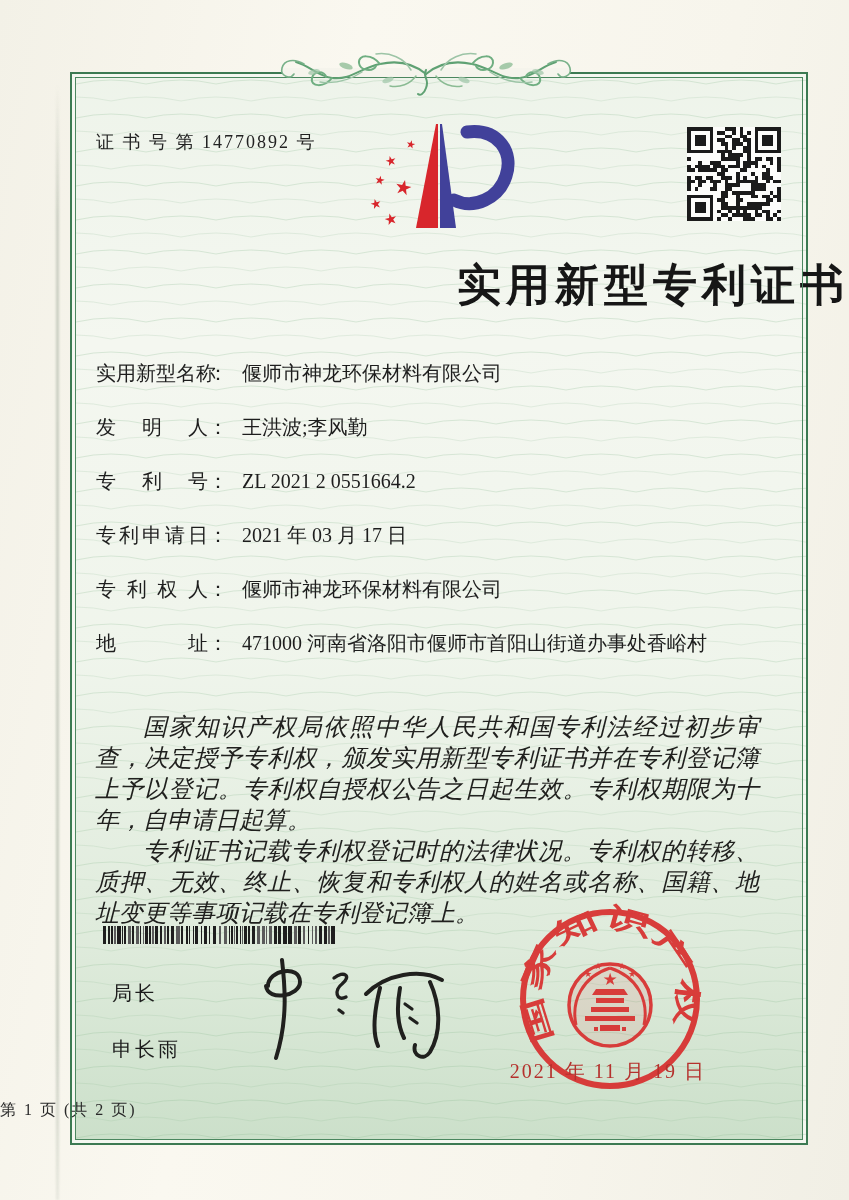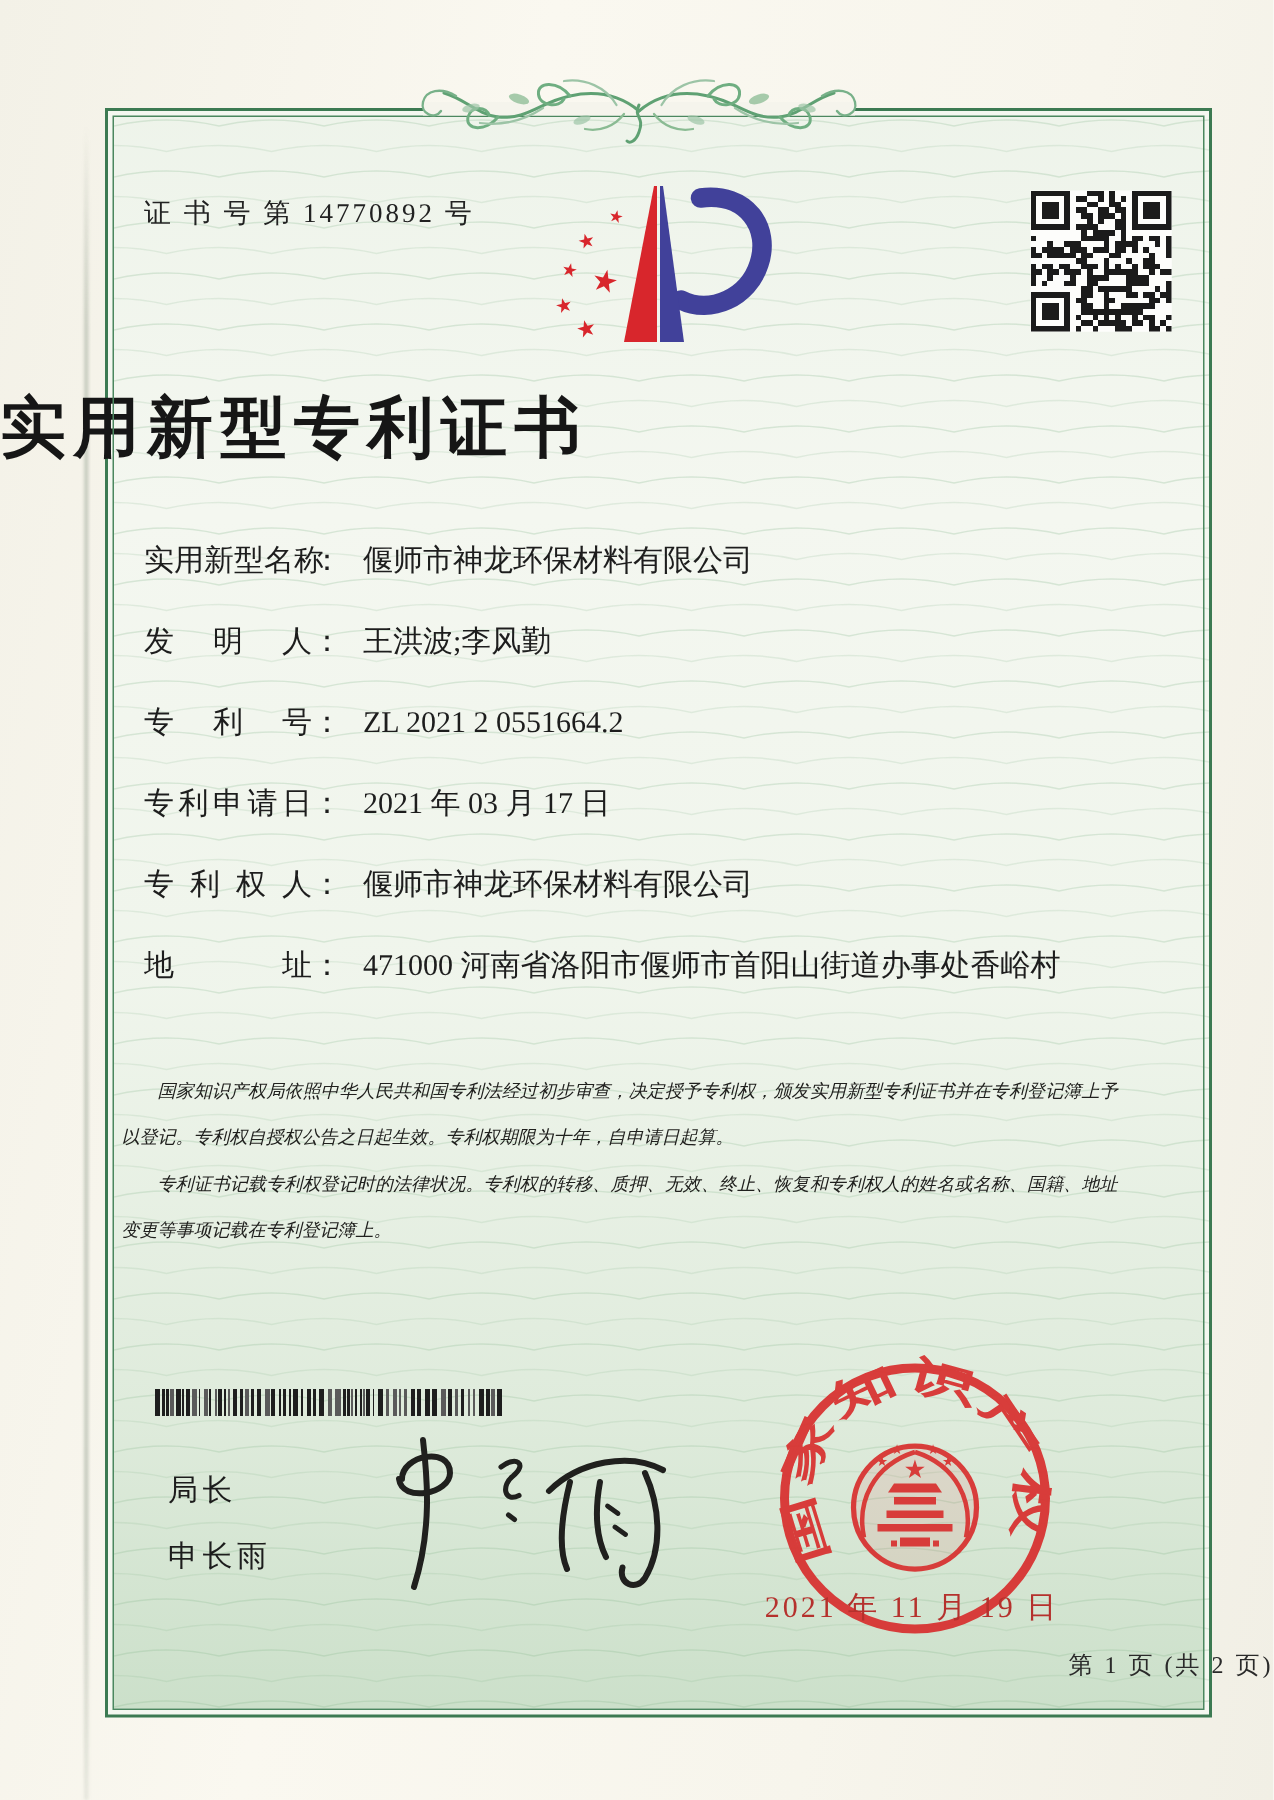--- a/index.html
+++ b/index.html
@@ -13,45 +13,45 @@
            border:2px solid #3c7a52; background:#f4f7f0; }
   .frame-inner { position:absolute; inset:3px; border:1px solid #4b875f; pointer-events:none; z-index:5; }
   .guilloche { position:absolute; inset:4px; z-index:0; }
   .tint { position:absolute; inset:4px; z-index:1;
           background:linear-gradient(rgba(185,215,185,.10), rgba(255,255,255,0) 25%, rgba(205,228,203,.12) 55%, rgba(160,200,160,.26) 82%, rgba(138,186,140,.38) 100%); }
   .ornament { position:absolute; left:276px; top:40px; width:300px; height:66px; z-index:6; }
 
   .cert-no { position:absolute; left:96px; top:130px; font-size:18px; letter-spacing:2px; color:#222; z-index:3; }
   .logo { position:absolute; left:352px; top:118px; width:172px; height:118px; z-index:3; }
   .qr { position:absolute; left:687px; top:127px; width:94px; height:94px; z-index:3; background:#fdfdfb; }
-  .title { position:absolute; left:0; width:100%; top:256px; text-align:left; font-size:44px; font-weight:bold;
+  .title { position:absolute; left:0; width:100%; top:256px; text-align:right; font-size:44px; font-weight:bold;
            letter-spacing:5px; color:#161616; z-index:3; }
 
   .field { position:absolute; left:96px; font-size:20px; color:#1d1d1d; z-index:3; white-space:nowrap; }
   .f-label { display:inline-block; width:112px; text-align:justify; text-align-last:justify; vertical-align:bottom; }
   .f-colon { display:inline-block; }
   .f-value { display:inline-block; margin-left:14px; }
   .grant-no-group { position:absolute; left:360px; top:0; }
 
-  .paragraphs { position:absolute; left:81px; top:712px; width:664px; font-size:12px; line-height:31px;
+  .paragraphs { position:absolute; left:95px; top:712px; width:664px; font-size:24px; line-height:31px;
                 color:#20201e; font-style:italic; z-index:3; }
   .paragraphs p { text-indent:2em; text-align:justify; }
 
   .barcode { position:absolute; left:103px; top:926px; width:234px; height:18px; z-index:3; }
 
   .officer { position:absolute; left:112px; top:980px; z-index:3; font-family:"Liberation Sans","DejaVu Sans",sans-serif; }
   .officer .o-title { font-size:20px; color:#1c1c1c; letter-spacing:3px; }
-  .officer .o-name { font-size:20px; color:#1c1c1c; letter-spacing:3px; margin-top:17px; }
+  .officer .o-name { font-size:20px; color:#1c1c1c; letter-spacing:3px; margin-top:29px; }
   .signature { position:absolute; left:238px; top:952px; width:230px; height:115px; z-index:4; }
 
   .seal { position:absolute; left:514px; top:903px; width:192px; height:192px; z-index:4; opacity:.93; }
   .seal-date { position:absolute; left:508px; top:1058px; width:200px; text-align:center; font-size:20px;
                color:#b5312d; letter-spacing:2px; z-index:5; white-space:nowrap; }
 
-  .page-note { position:absolute; left:0; width:100%; top:1100px; text-align:right; font-size:16px;
+  .page-note { position:absolute; left:0; width:100%; top:1100px; text-align:left; font-size:16px;
                letter-spacing:2px; color:#2a2a2a; z-index:3; }
   .footer-note { position:absolute; left:0; width:100%; top:1158px; text-align:center; font-size:17px;
                  letter-spacing:2px; color:#2a2a28; font-style:italic; z-index:3; }
 </style>
 </head>
 <body>
 
 <div class="page">
   <div class="scan-edge"></div>
 

